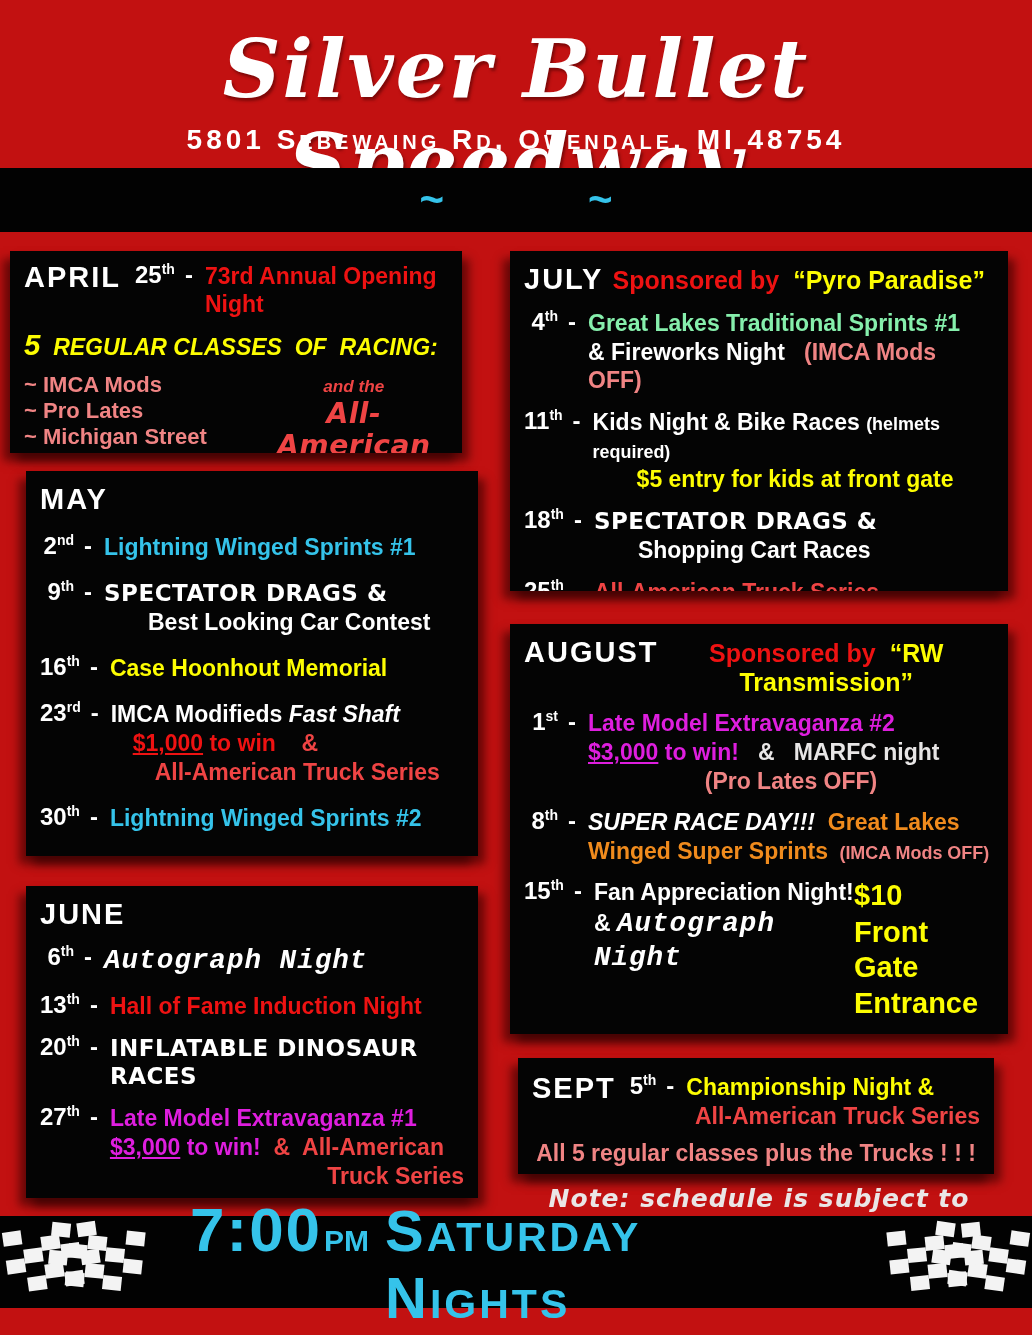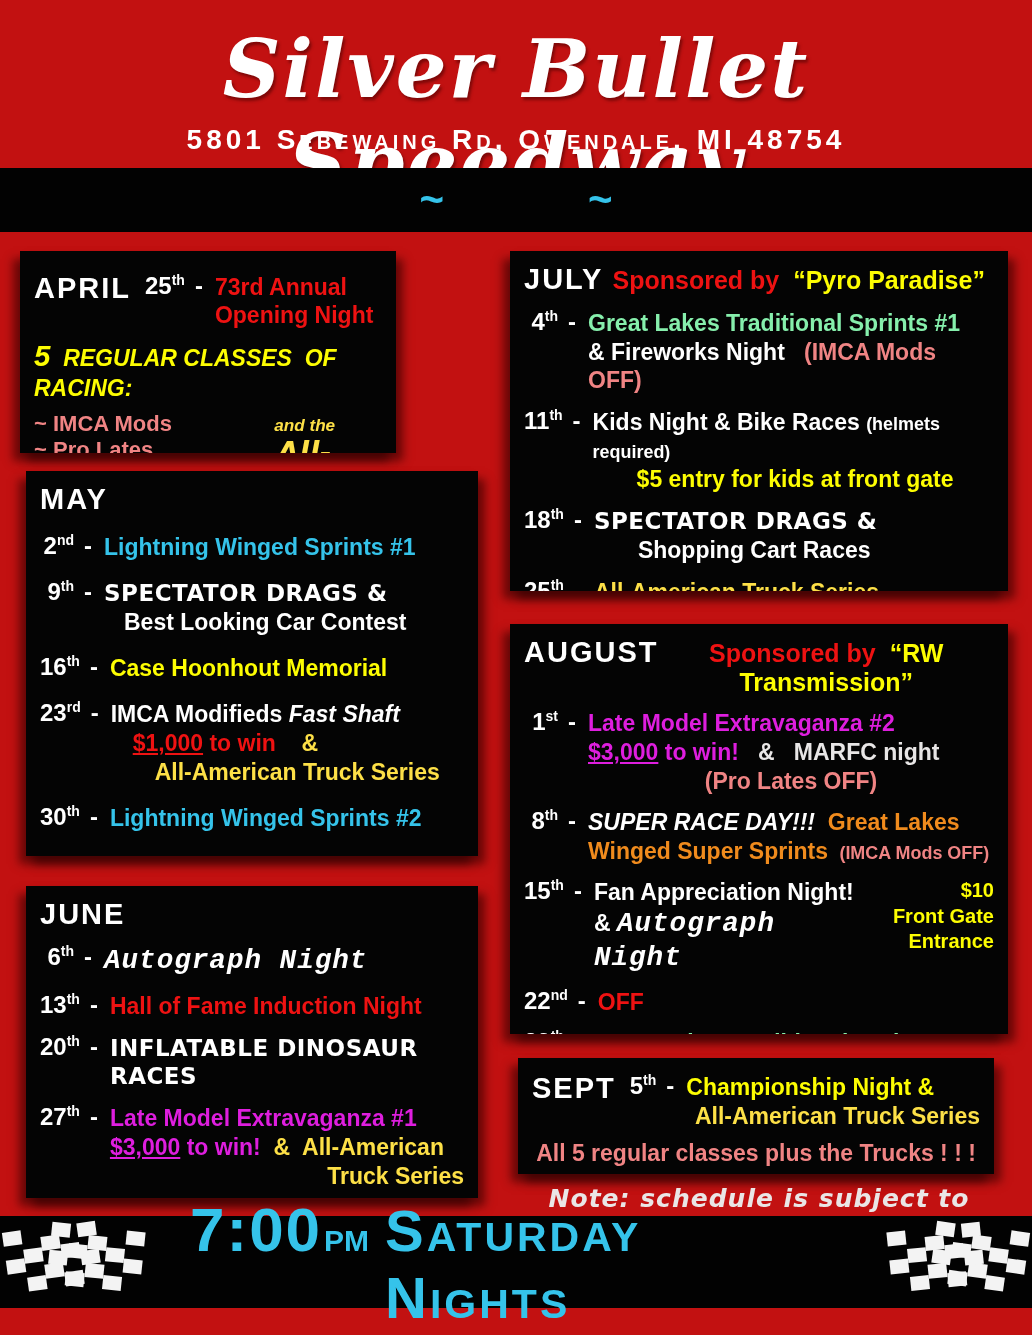--- a/index.html
+++ b/index.html
@@ -27,42 +27,42 @@
   }
   .banner-text{ color:#35c3ea; font-size:46px; font-weight:900; letter-spacing:13px; }
   .tilde{ color:#35c3ea; font-size:42px; font-weight:900; margin:0 72px; }
 
   
   .panel{
     position:absolute; background:#040404; padding:10px 14px; overflow:hidden;
     box-shadow:-7px 8px 9px rgba(45,0,0,.6), 7px 8px 9px rgba(45,0,0,.6);
     font-size:23px; color:#fff;
   }
-  .panel-april { left:20px;  top:251px;  width:376px; height:202px; padding-top:19px; }
+  .panel-april { left:10px;  top:251px;  width:452px; height:202px; padding-top:8px; }
   .panel-may   { left:26px;  top:471px;  width:452px; height:385px; }
   .panel-june  { left:26px;  top:886px;  width:452px; height:312px; }
   .panel-july  { left:510px; top:251px;  width:498px; height:340px; }
   .panel-august{ left:510px; top:624px;  width:498px; height:410px; }
   .panel-sept  { left:518px; top:1058px; width:476px; height:116px; padding-top:12px; }
 
   .month-row{ display:flex; align-items:baseline; margin:2px 0 8px; }
   .month-label{ font-size:29px; font-weight:900; color:#ffffff; letter-spacing:2px; }
   .month-label.inline{ margin-right:14px; }
   .sponsor{ flex:1; text-align:center; font-size:25px; }
 
   .event-row{ display:flex; align-items:flex-start; margin:16px 0; }
   .panel-june .event-row, .panel-july .event-row { margin:12px 0; }
   .panel-august .event-row{ margin:11px 0; }
   .panel-april .event-row, .panel-sept .event-row{ margin:2px 0 6px; }
   .date-cell{ display:flex; justify-content:flex-end; min-width:64px; color:#fff; font-size:24px; flex:none; }
   .monthline .date-cell{ min-width:0; }
   .date-cell sup{ font-size:14px; line-height:1; margin-top:1px; }
   .dash{ margin:0 12px 0 10px; }
   .event-content{ flex:1; min-width:0; }
-  .event-right{ flex:none; text-align:right; line-height:1.15; font-size:20px; }
+  .event-right{ flex:none; text-align:left; line-height:1.15; font-size:29px; }
   .line{ line-height:1.22; margin:1px 0; white-space:pre-wrap; }
   .text-row{ margin:8px 0; }
   .cols-row{ display:flex; margin:4px 0 0; }
   .col{ flex:1; }
   .panel-april .col .line{ line-height:1.14; font-size:22px; }
 
   
   .seg{ white-space:pre-wrap; }
   .it{ font-style:italic; }
   .un{ text-decoration:underline; }
@@ -73,21 +73,21 @@
     font-family:Liberation Mono, monospace; font-style:italic; font-weight:bold;
     font-size:1.2em; letter-spacing:1px;
   }
   
   .c-white   { color:#ffffff; }
   .c-gray    { color:#e8e6e6; }
   .c-red     { color:#ee1212; }
   .c-yellow  { color:#fdfd02; }
   .c-cyan    { color:#35c3ea; }
   .c-salmon  { color:#f08484; }
-  .c-lavender{ color:#fde047; }
+  .c-lavender{ color:#ef4444; }
   .c-magenta { color:#de1ede; }
   .c-green   { color:#86efac; }
   .c-orange  { color:#f08b1d; }
 
   
   .note{
     position:absolute; left:507px; top:1184px; width:504px; text-align:center;
     color:#eae6e6; font-size:25px; font-style:italic; font-weight:bold;
     font-family:"DejaVu Sans", sans-serif; letter-spacing:1px;
   }
@@ -156,21 +156,21 @@
         </div>
       </div>
       <div class="event-row">
         <span class="date-cell">
           <span class="date-num">9</span>
           <sup class="ord">th</sup>
           <span class="dash">-</span>
         </span>
         <div class="event-content">
           <div class="line"><span class="seg c-white comic">SPECTATOR DRAGS &amp;</span></div>
-          <div class="line" style="margin-left: 20px;"><span class="seg c-white">Best Looking Car Contest</span></div>
+          <div class="line" style="margin-left: 44px;"><span class="seg c-white">Best Looking Car Contest</span></div>
         </div>
       </div>
       <div class="event-row">
         <span class="date-cell">
           <span class="date-num">16</span>
           <sup class="ord">th</sup>
           <span class="dash">-</span>
         </span>
         <div class="event-content">
           <div class="line"><span class="seg c-yellow">Case Hoonhout Memorial</span></div>

